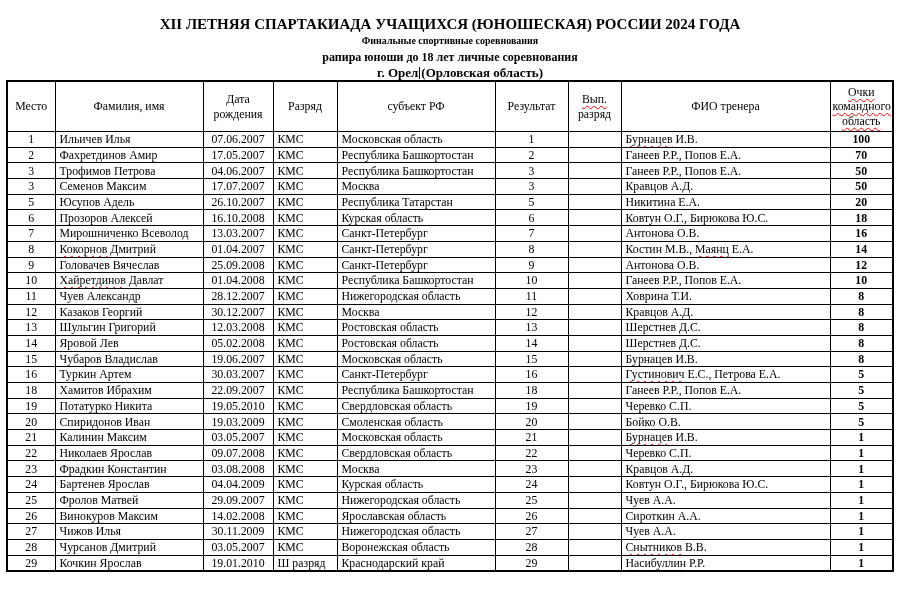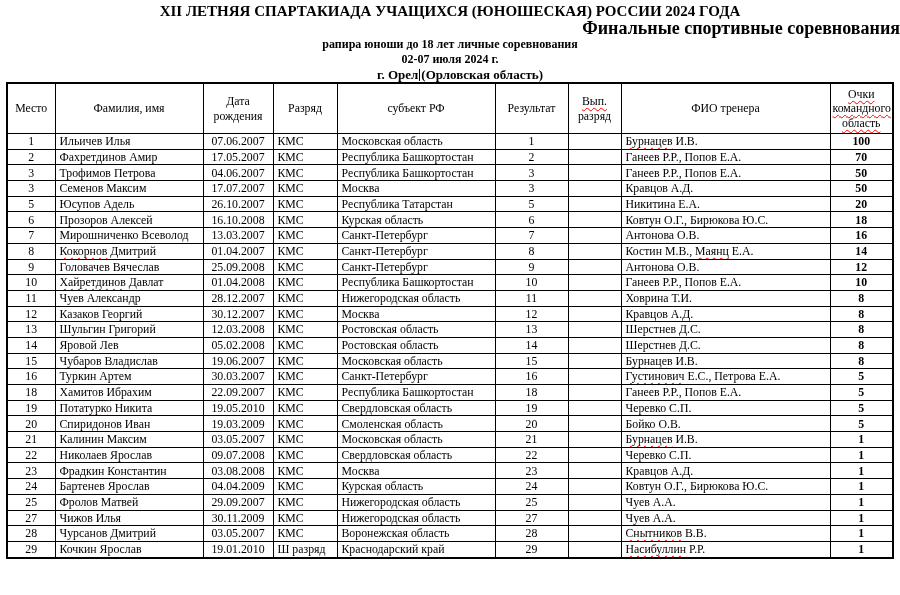--- a/index.html
+++ b/index.html
@@ -2,23 +2,23 @@
 <html style="--sp-color: #ff0000;"><head>
 <meta charset="utf-8">
 <style>
   html, body { margin: 0; padding: 0; }
   body {
     width: 900px; height: 595px;
     background: #ffffff; color: #000000;
     font-family: "Liberation Serif", "DejaVu Serif", serif;
     overflow: hidden;
   }
-  .titles { text-align: center; font-weight: bold; padding-top: 3px; }
+  .titles { text-align: center; font-weight: bold; padding-top: 16px; }
   .t1 { font-size: 15px;   height: 17px; line-height: 17px; }
-  .t2 { font-size: 18px; height: 16px; line-height: 16px; text-align: right; }
+  .t2 { font-size: 10px; height: 16px; line-height: 16px; }
   .t3 { font-size: 12px; height: 16px; line-height: 16px; }
   .t4 { font-size: 12px;   height: 15px; line-height: 15px; }
   .t5 { font-size: 13px;   height: 15px; line-height: 15px; margin-left: 20px; }
   .caret {
     display: inline-block; width: 1px; height: 12px;
     background: #000; vertical-align: -2px; margin: 0 1px 0 1px;
   }
   table.results {
     border-collapse: collapse; table-layout: fixed;
     width: 886px; margin: 0 auto; border: 2px solid #000;
@@ -48,21 +48,20 @@
 </style>
 </head>
 <body>
 
 <div class="page">
 
   <div class="titles">
     <div class="t1">XII ЛЕТНЯЯ СПАРТАКИАДА УЧАЩИХСЯ (ЮНОШЕСКАЯ) РОССИИ 2024 ГОДА</div>
     <div class="t2">Финальные спортивные соревнования</div>
     <div class="t3">рапира юноши до 18 лет личные соревнования</div>
-    <div class="t4">02-07 июля 2024 г.</div>
     <div class="t5"><span>г. Орел</span><span class="caret"></span><span>(Орловская область)</span></div>
   </div>
 
   <table class="results">
     <colgroup>
       <col style="width:48px">
         <col style="width:148px">
         <col style="width:70px">
       <col style="width:64px">
         <col style="width:158px">
@@ -343,20 +342,31 @@
           <td>Фролов Матвей</td>
           <td class="c">29.09.2007</td>
           <td>КМС</td>
           <td>Нижегородская область</td>
           <td class="c">25</td>
           <td class="c"></td>
           <td>Чуев А.А.</td>
           <td class="c b">1</td>
         </tr>
         <tr>
+          <td class="c">26</td>
+          <td>Винокуров Максим</td>
+          <td class="c">14.02.2008</td>
+          <td>КМС</td>
+          <td>Ярославская область</td>
+          <td class="c">26</td>
+          <td class="c"></td>
+          <td>Сироткин А.А.</td>
+          <td class="c b">1</td>
+        </tr>
+        <tr>
           <td class="c">27</td>
           <td>Чижов Илья</td>
           <td class="c">30.11.2009</td>
           <td>КМС</td>
           <td>Нижегородская область</td>
           <td class="c">27</td>
           <td class="c"></td>
           <td>Чуев А.А.</td>
           <td class="c b">1</td>
         </tr>

